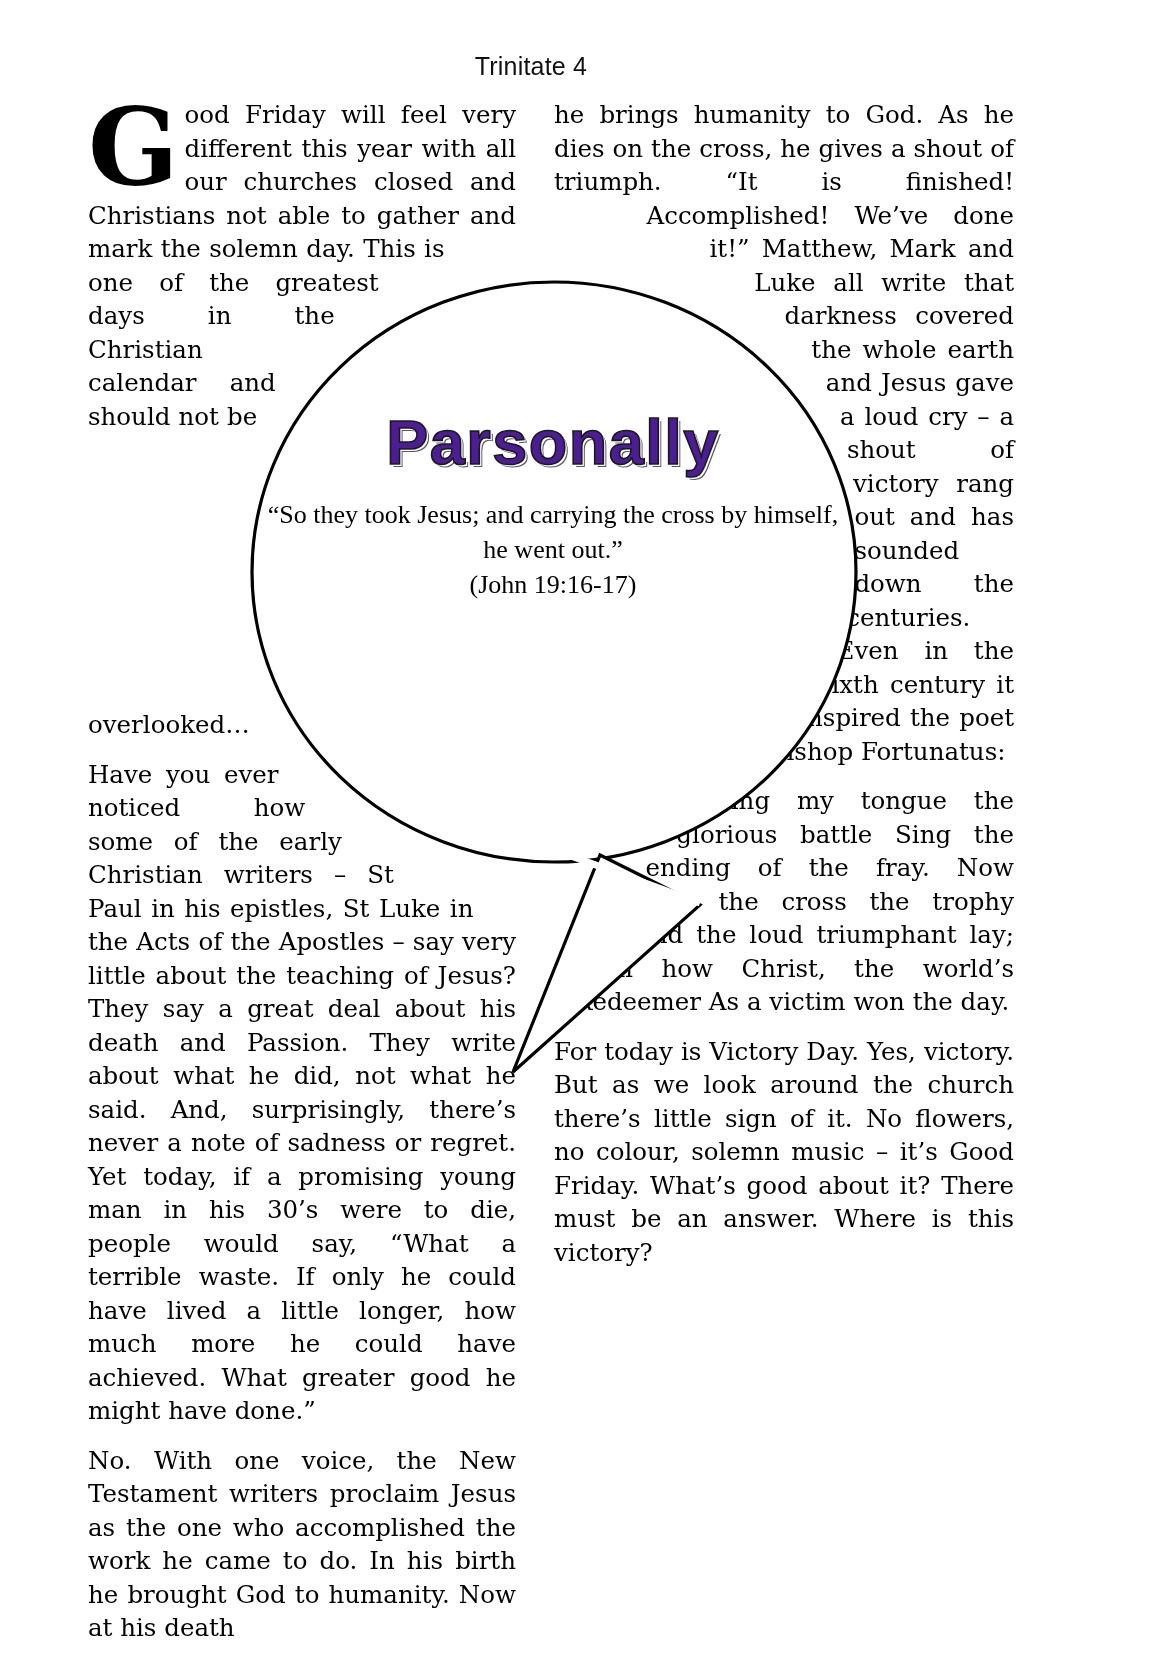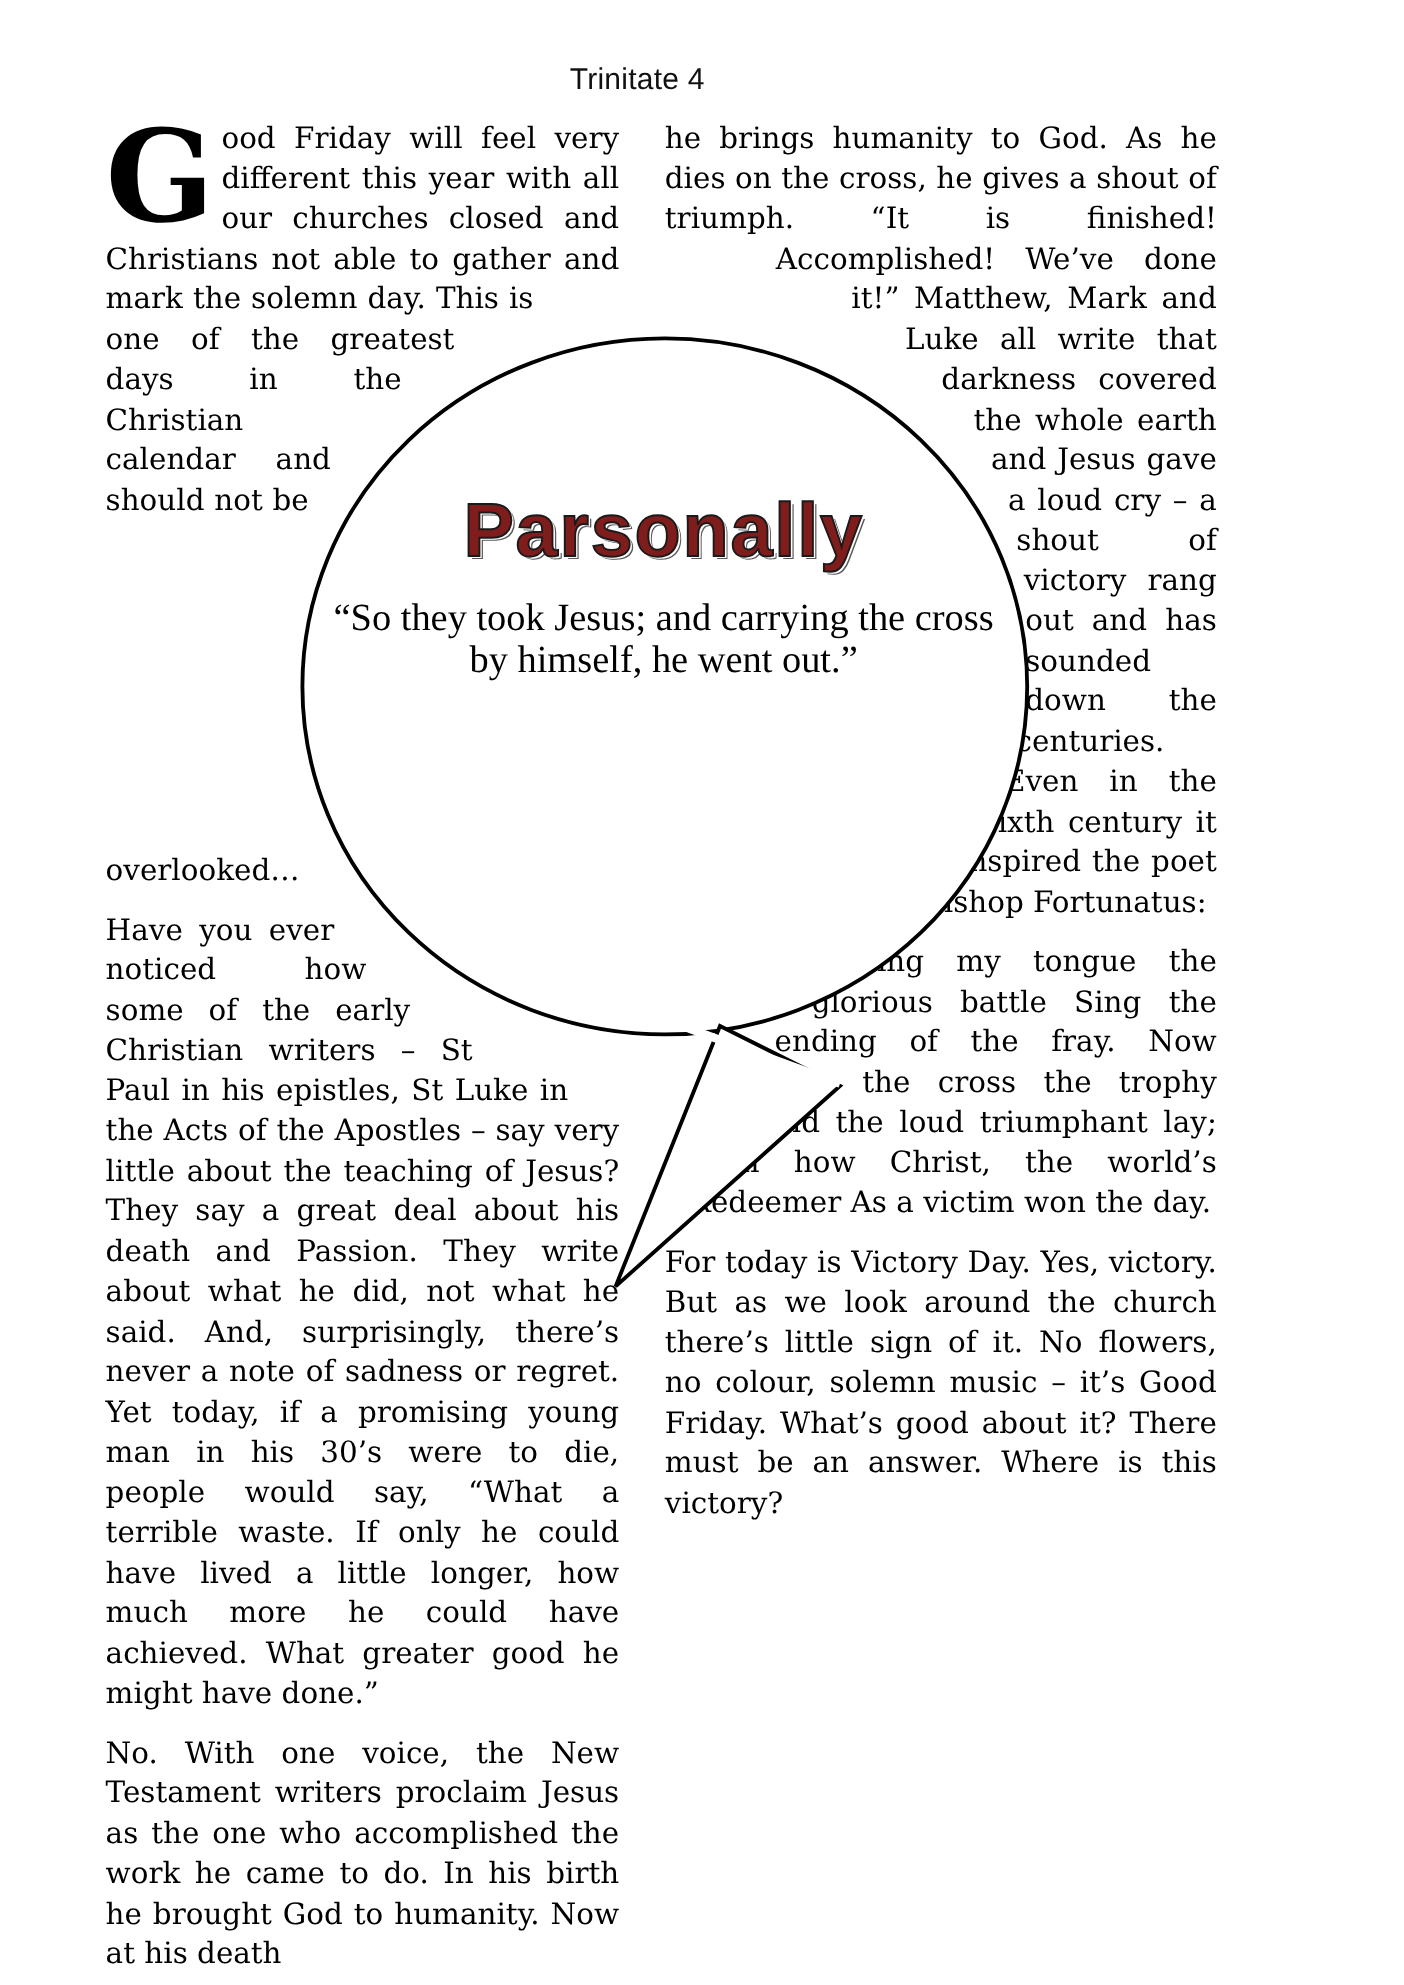--- a/index.html
+++ b/index.html
@@ -111,33 +111,33 @@
     top: 405px;
     width: 590px;
     text-align: center;
   }
   .bubble-title {
     font-family: "Liberation Sans", sans-serif;
     font-weight: bold;
     font-size: 63px;
     line-height: 74px;
     letter-spacing: 1.5px;
-    color: #7f1d1d;
+    color: #4c1d95;
     -webkit-text-stroke: 1.6px #1a1a1a;
     text-shadow:
        2px 2px 0 #ffffff,
        3px 3px 0 #5a5a5a,
       -0.5px -0.5px 0 #ffffff;
     margin: 0;
   }
   .bubble-title .line2 { display: block; margin-top: 12px; }
 
   .bubble-verse {
     font-family: "Liberation Serif", serif;
-    font-size: 32px;
+    font-size: 26px;
     line-height: 35px;
     margin-top: 18px;
     color: #000;
   }
   .bubble-ref {
     font-family: "Liberation Serif", serif;
     font-size: 26px;
     line-height: 35px;
     color: #000;
   }
@@ -174,16 +174,17 @@
       <ellipse cx="554" cy="572" rx="302" ry="290" fill="#ffffff" stroke="#000000" stroke-width="3.2"></ellipse>
       <path d="M 600 855 L 700 905 L 513 1072 Z" fill="#ffffff" stroke="#000000" stroke-width="3.2" stroke-linejoin="miter"></path>
       <path d="M 560 852 L 700 903" stroke="#ffffff" stroke-width="7" fill="none"></path>
     </svg>
 
     <div class="bubble-content">
       <div class="bubble-title">
         <span>Parsonally</span>
       </div>
       <div class="bubble-verse">“So they took Jesus; and carrying the cross by himself, he went out.”</div>
+      <div class="bubble-ref">(John 19:16-17)</div>
     </div>
   </div>
 
 </div>
 
 </body></html>

